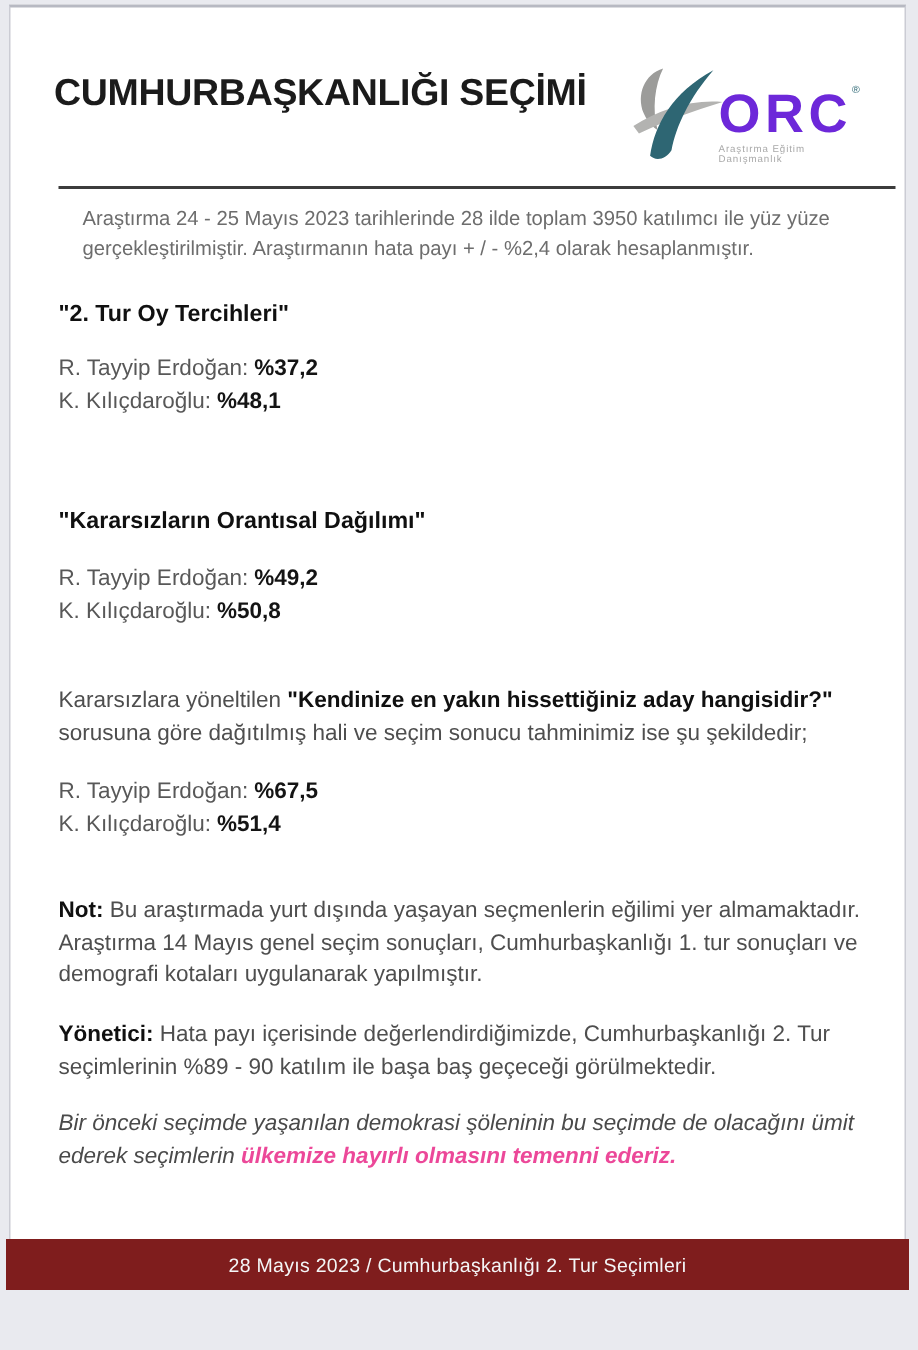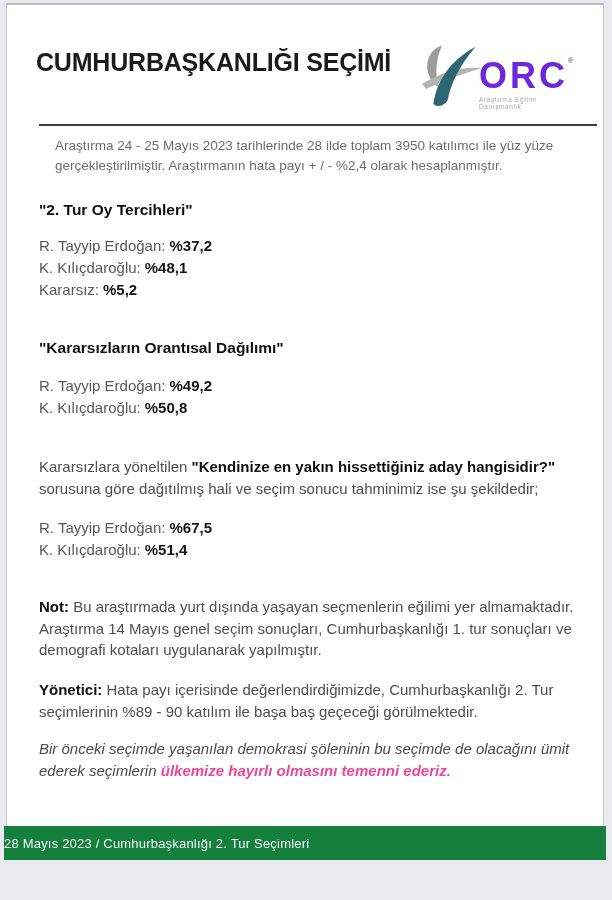--- a/index.html
+++ b/index.html
@@ -59,22 +59,22 @@
     font-size:15px;line-height:21.5px;color:#4e4e4e;
   }
   .para b{color:#101010;}
   .closing{
     font-style:italic;color:#4a4a4a;
   }
   .closing b{color:#ec4899;margin-top:44px;}
   
   .footer-bar{
     position:absolute;left:-3px;right:-3px;top:821px;height:34px;
-    background:#15803d;
-    display:flex;align-items:center;justify-content:flex-start;
+    background:#7f1d1d;
+    display:flex;align-items:center;justify-content:center;
   }
   .footer-text{
     color:#f4f6f7;font-size:13px;letter-spacing:0.2px;
   }
 </style>
 </head>
 <body>
 
 <div class="card">
 
@@ -97,21 +97,20 @@
   </div>
 
   <div class="rule"></div>
 
   <div class="intro">Araştırma 24 - 25 Mayıs 2023 tarihlerinde 28 ilde toplam 3950 katılımcı ile yüz yüze gerçekleştirilmiştir. Araştırmanın hata payı + / - %2,4 olarak hesaplanmıştır.</div>
 
   <div class="heading" style="top:196px">"2. Tur Oy Tercihleri"</div>
   <div class="results" style="top:230px">
     <div><span class="lbl">R. Tayyip Erdoğan:</span><span class="val">%37,2</span></div>
     <div><span class="lbl">K. Kılıçdaroğlu:</span><span class="val">%48,1</span></div>
-    <div><span class="lbl">Kararsız:</span><span class="val">%5,2</span></div>
   </div>
 
   <div class="heading" style="top:334px">"Kararsızların Orantısal Dağılımı"</div>
   <div class="results" style="top:370px">
     <div><span class="lbl">R. Tayyip Erdoğan:</span><span class="val">%49,2</span></div>
     <div><span class="lbl">K. Kılıçdaroğlu:</span><span class="val">%50,8</span></div>
   </div>
 
   <div class="para" style="top:451px"><span>Kararsızlara yöneltilen </span><b>"Kendinize en yakın hissettiğiniz aday hangisidir?"</b><span> sorusuna göre dağıtılmış hali ve seçim sonucu tahminimiz ise şu şekildedir;</span></div>
   <div class="results" style="top:512px">

